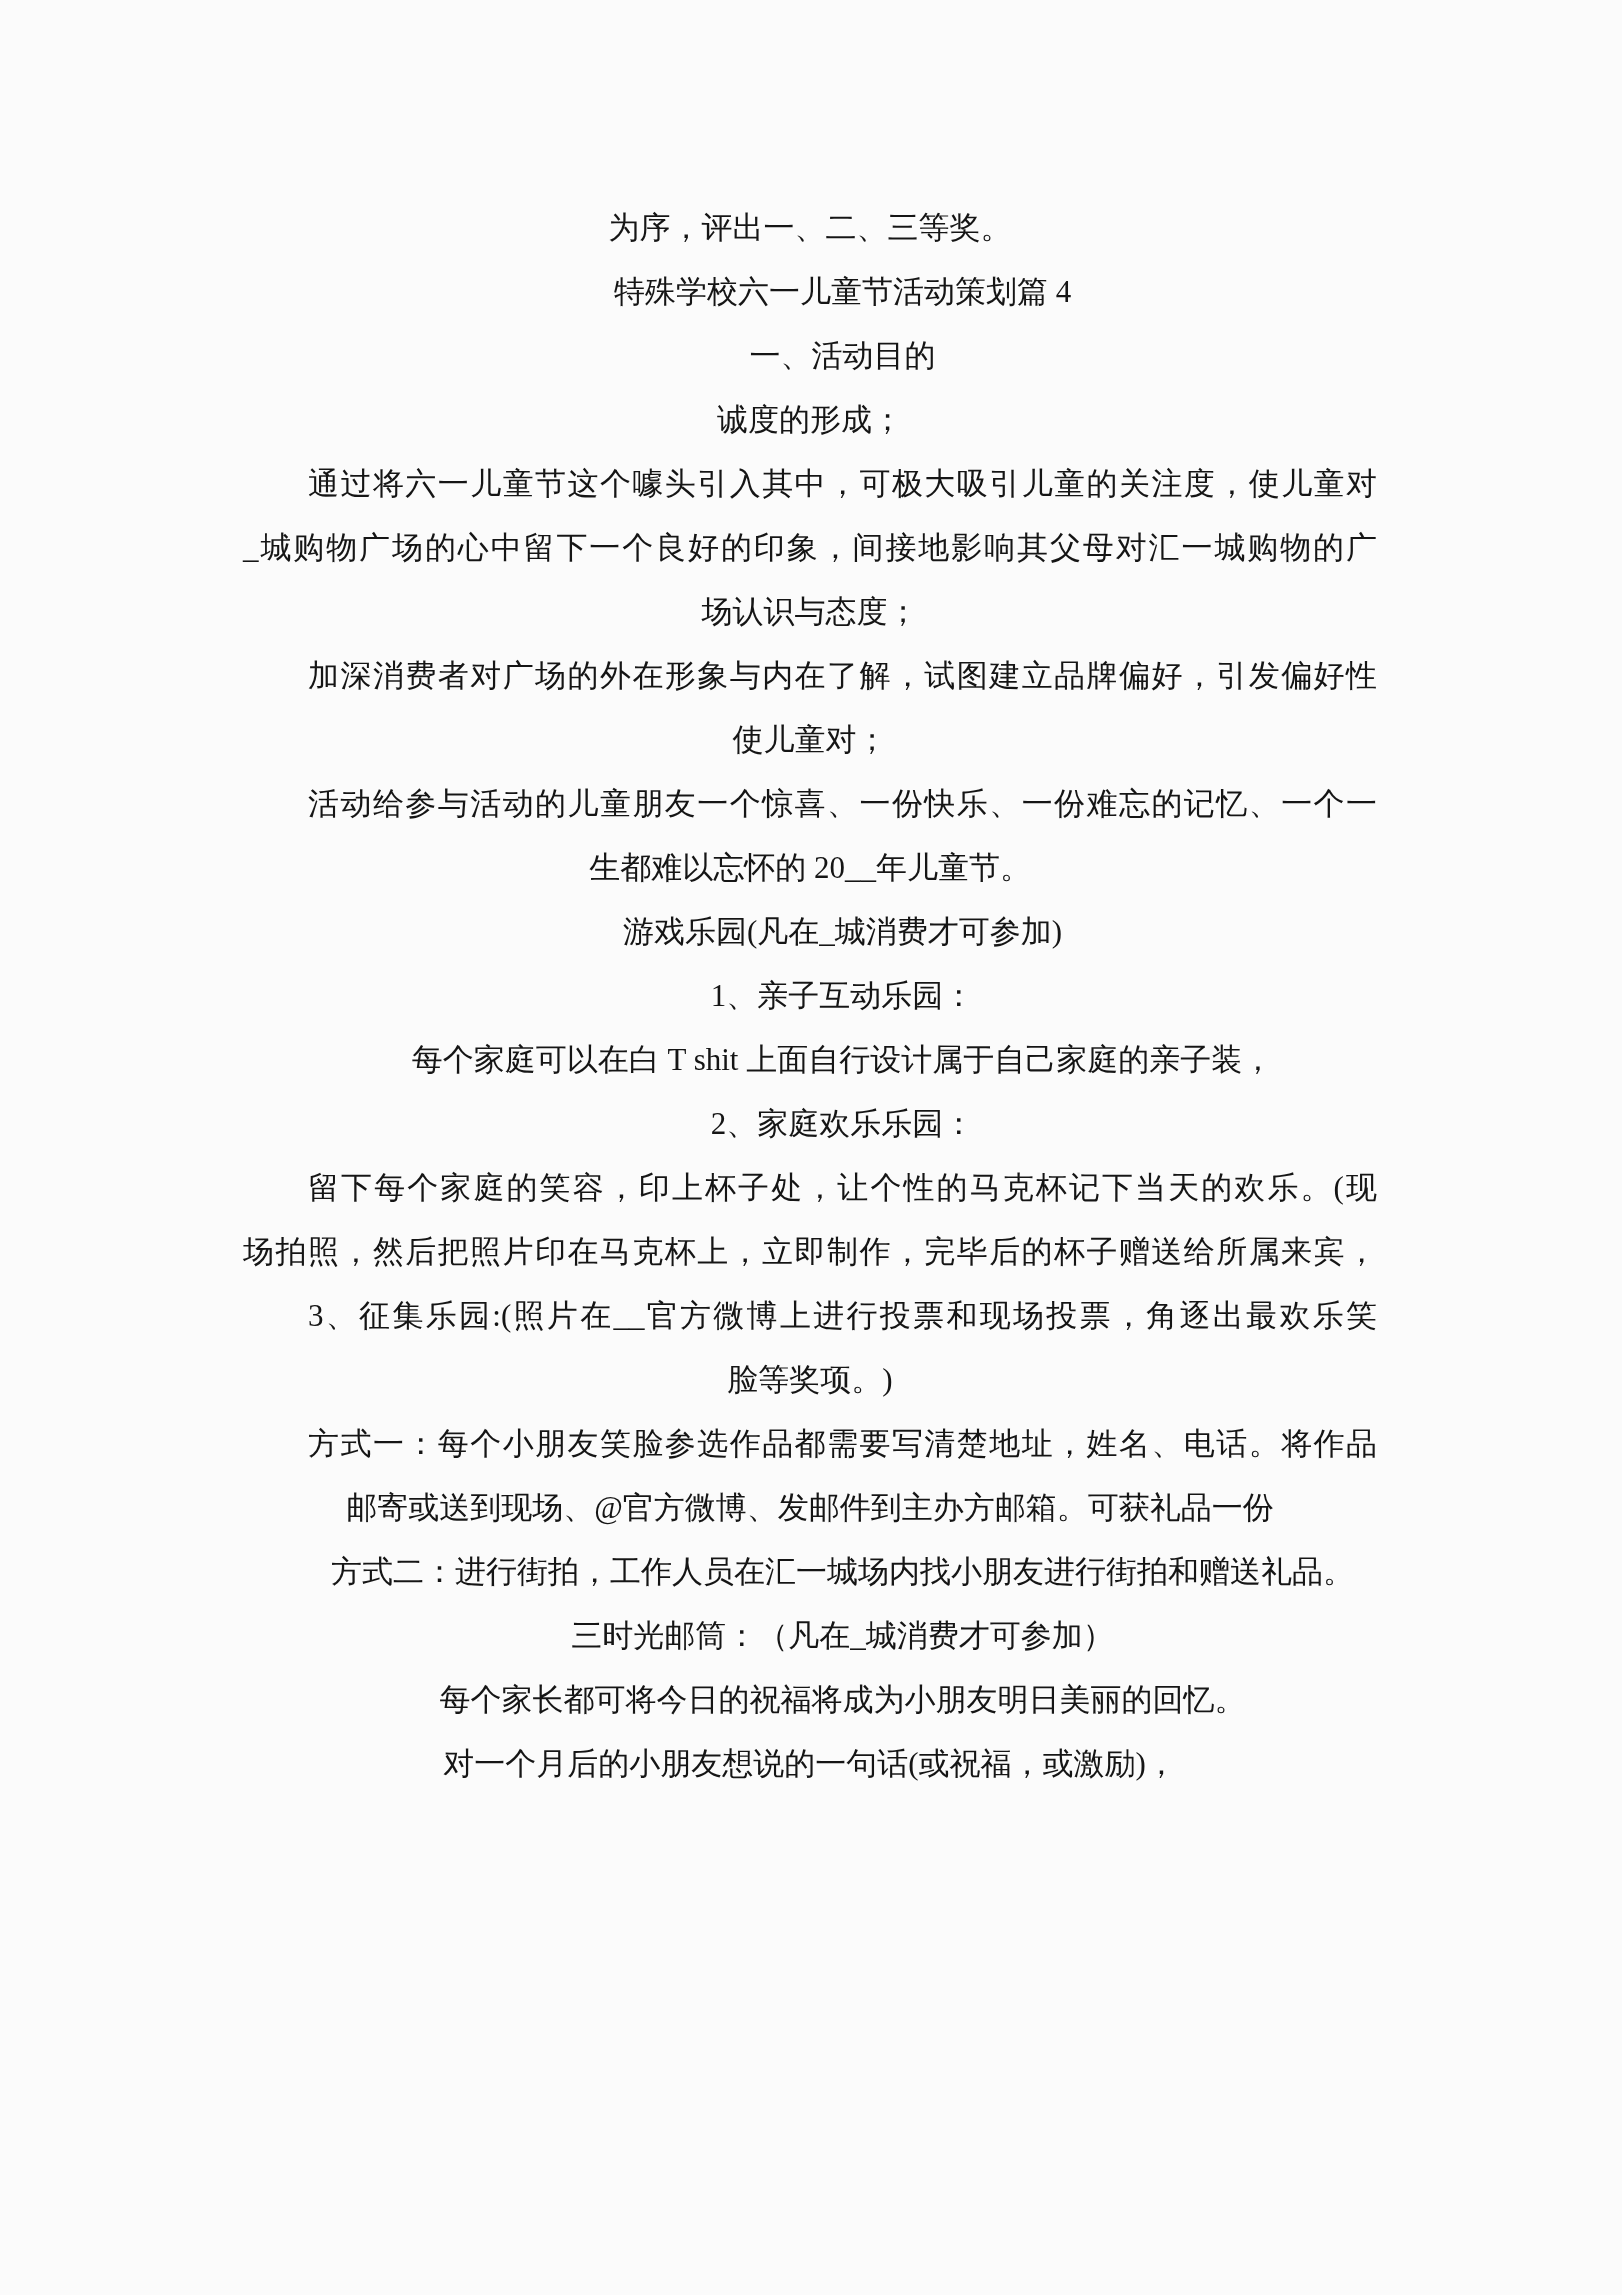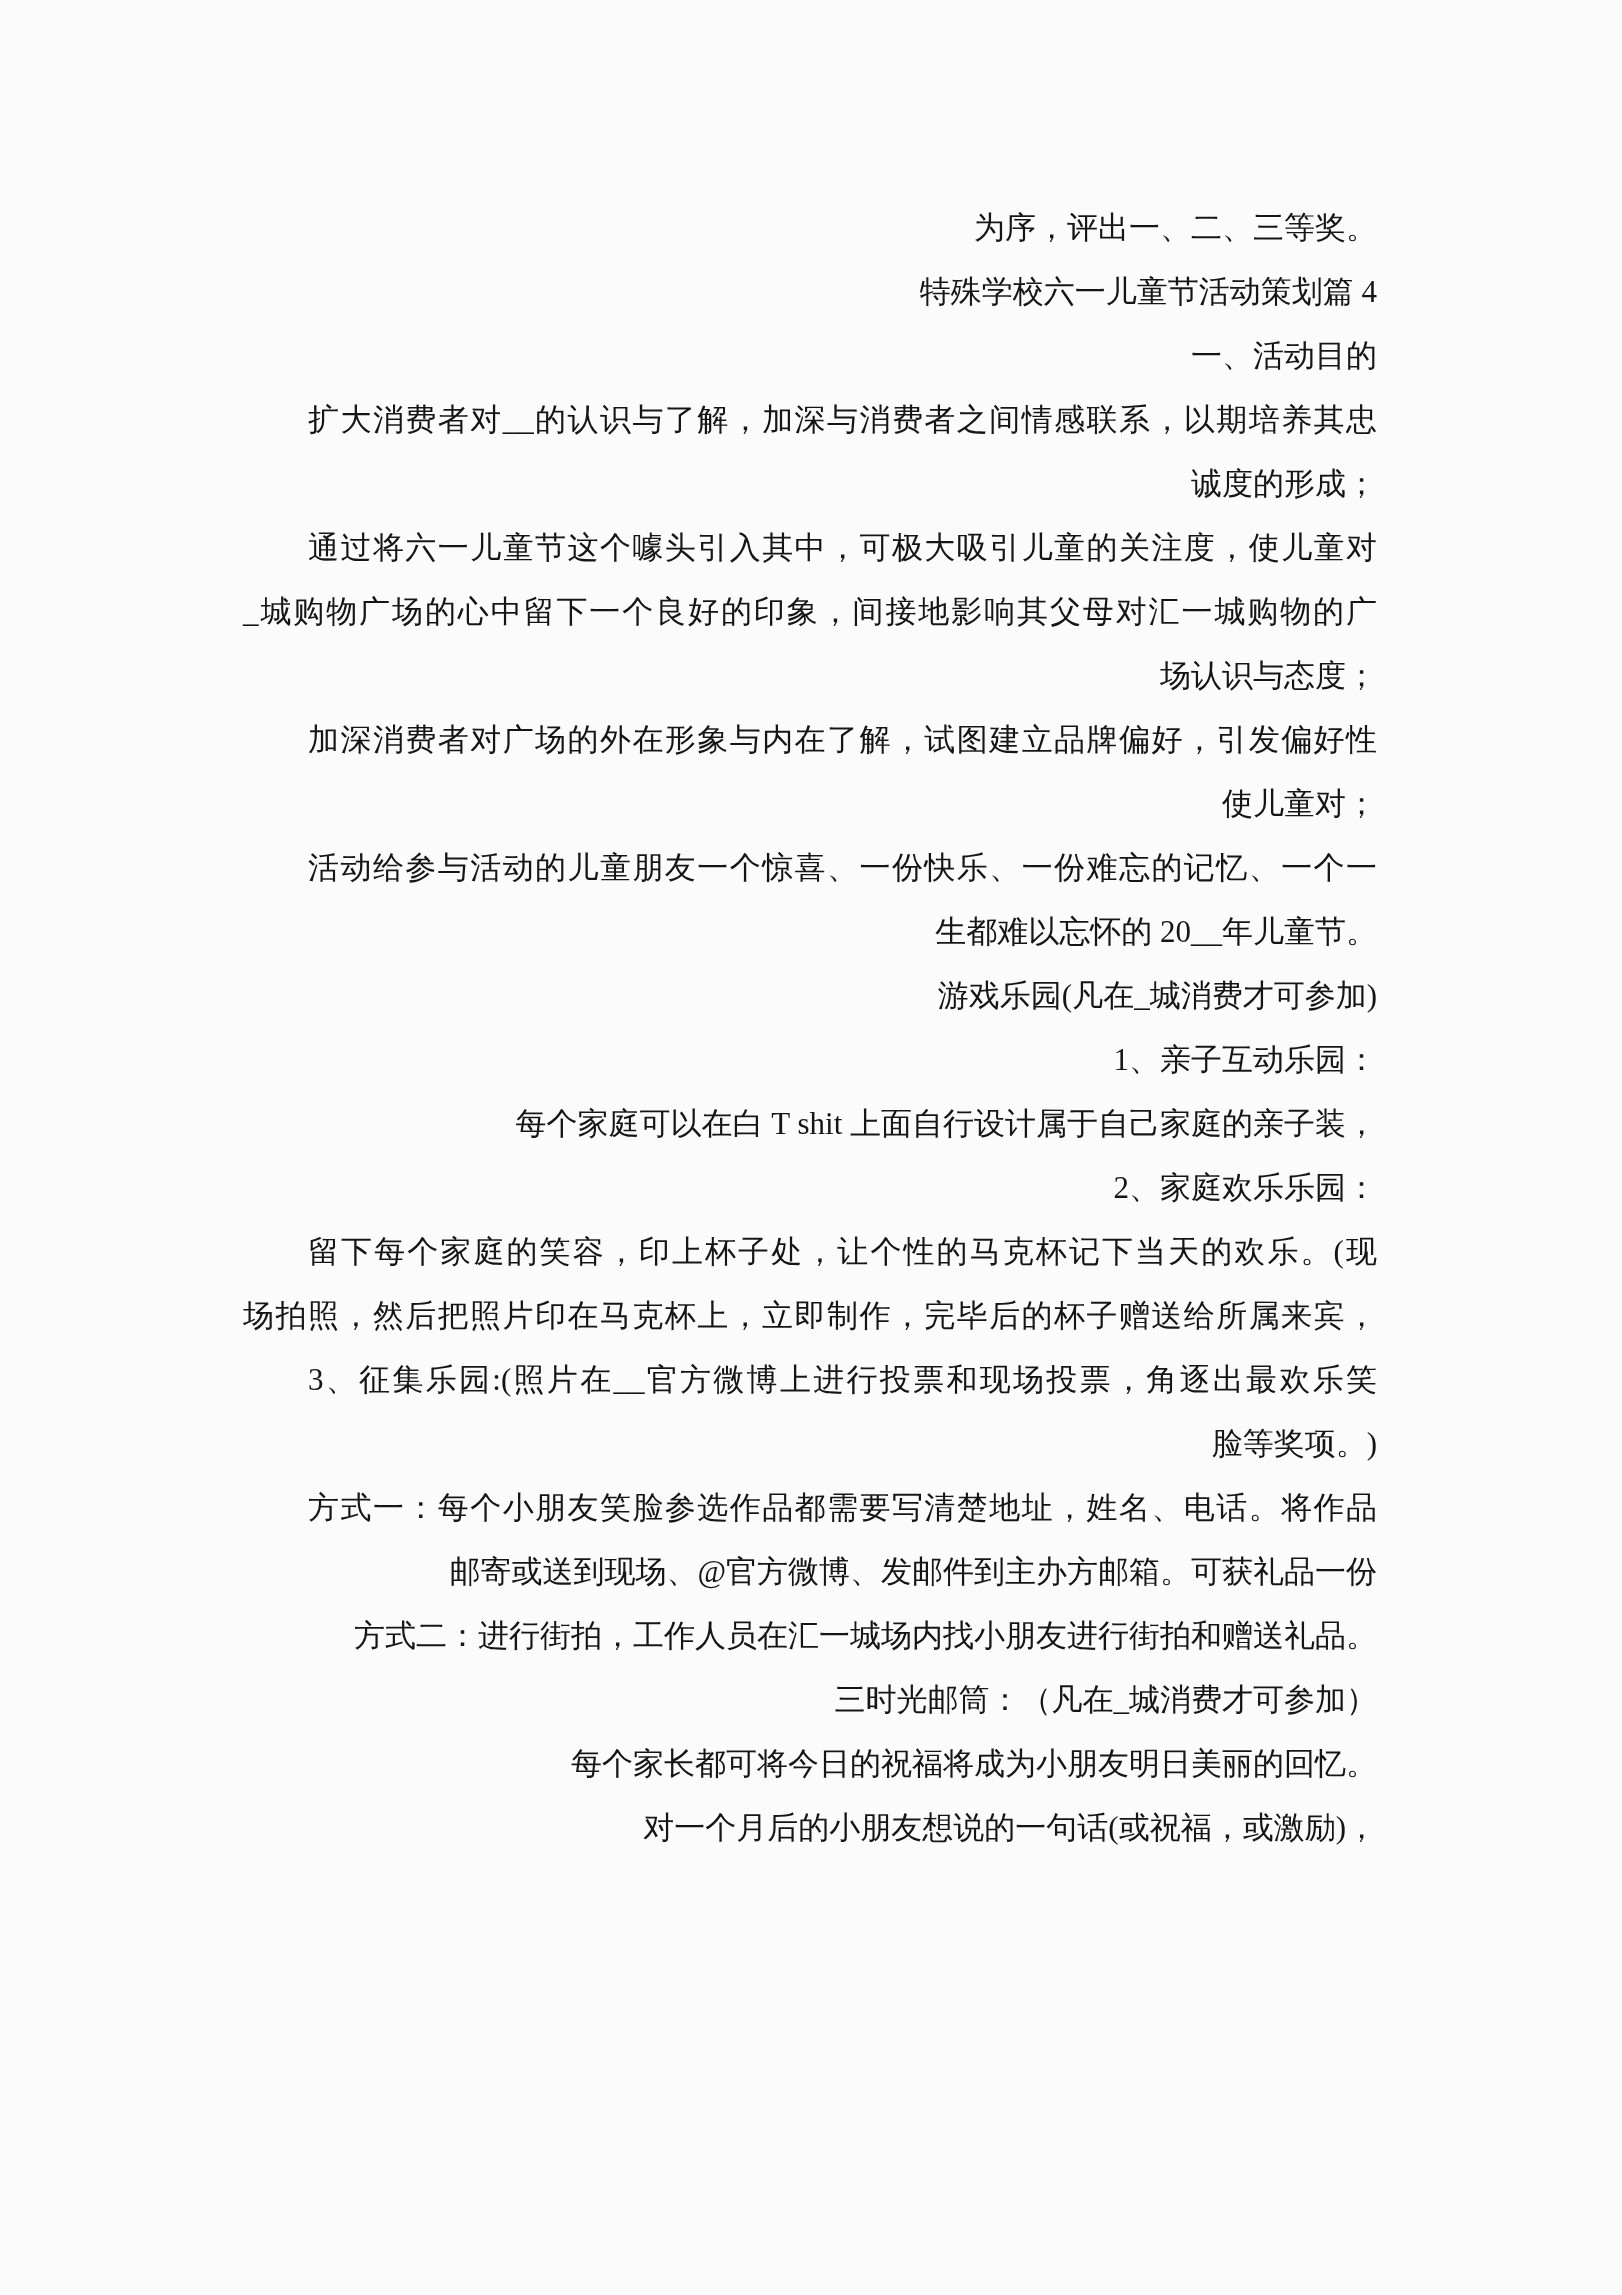--- a/index.html
+++ b/index.html
@@ -21,41 +21,40 @@
       width: 1134px;
       font-family: "Liberation Serif", "DejaVu Serif", serif;
       font-size: 31px;
       line-height: 64px;
       color: #151515;
       letter-spacing: 0;
     }
     .line {
       height: 64px;
       white-space: normal;
-      text-align: right;
+      text-align: center;
       overflow: visible;
     }
     .line.just {
       text-align: justify;
       text-align-last: justify;
     }
     .line.indent {
       text-indent: 65px;
     }
   </style>
 </head>
 <body style="background: rgb(251, 251, 251);">
 
 <div class="page">
   <div class="text-block" style="color: rgb(21, 21, 21);">
 
   <div class="line">为序，评出一、二、三等奖。</div>
       <div class="line indent">特殊学校六一儿童节活动策划篇 4</div>
       <div class="line indent">一、活动目的</div>
-      <div class="line indent just">扩大消费者对__的认识与了解，加深与消费者之间情感联系，以期培养其忠</div>
       <div class="line">诚度的形成；</div>
       <div class="line indent just">通过将六一儿童节这个噱头引入其中，可极大吸引儿童的关注度，使儿童对</div>
       <div class="line just">_城购物广场的心中留下一个良好的印象，间接地影响其父母对汇一城购物的广</div>
       <div class="line">场认识与态度；</div>
       <div class="line indent just">加深消费者对广场的外在形象与内在了解，试图建立品牌偏好，引发偏好性</div>
       <div class="line">使儿童对；</div>
       <div class="line indent just">活动给参与活动的儿童朋友一个惊喜、一份快乐、一份难忘的记忆、一个一</div>
       <div class="line">生都难以忘怀的 20__年儿童节。</div>
       <div class="line indent">游戏乐园(凡在_城消费才可参加)</div>
       <div class="line indent">1、亲子互动乐园：</div>

